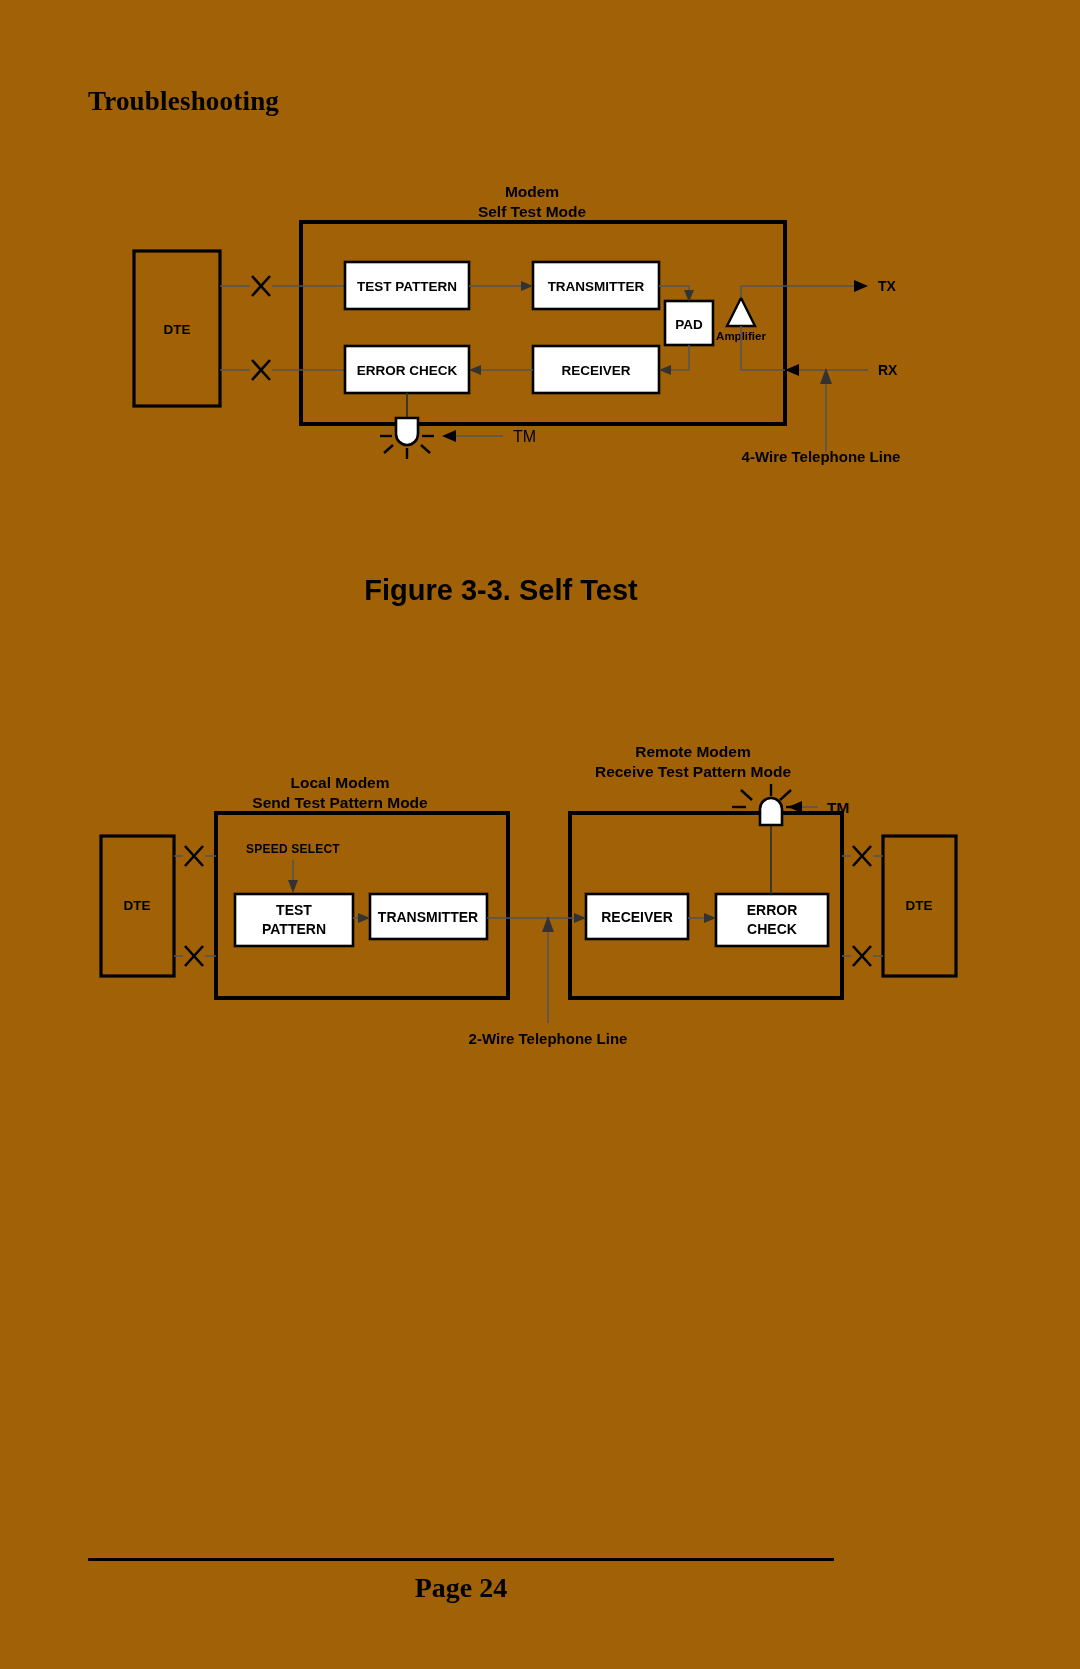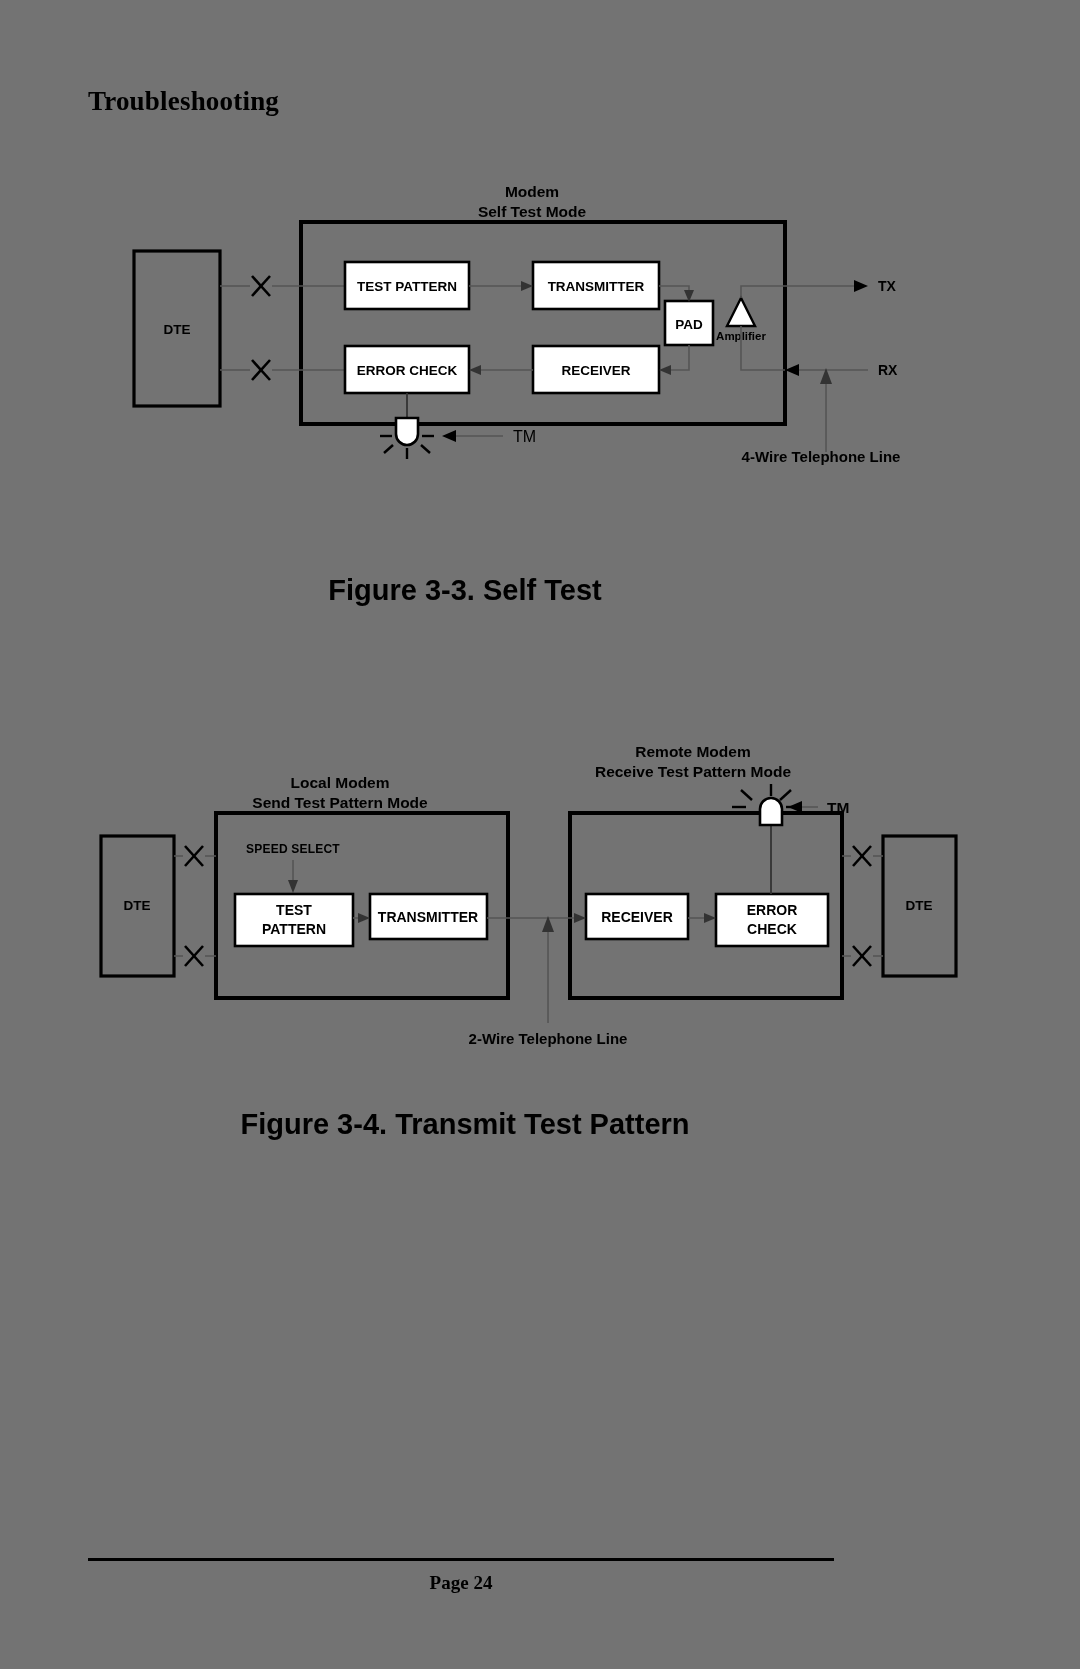--- a/index.html
+++ b/index.html
@@ -13,21 +13,21 @@
     height: 1669px;
     position: relative;
     font-family: "Liberation Sans", sans-serif;
     color: #000000;
     overflow: hidden;
   }
 
   .page {
     position: absolute;
     inset: 0;
-    background: #737373;
+    background: #a16207;
   }
 
   
   .section-title {
     position: absolute;
     left: 88px;
     top: 86px;
     font-family: "Liberation Serif", serif;
     font-weight: bold;
     font-size: 27px;
@@ -44,20 +44,21 @@
     display: block;
   }
   .figure-caption {
     position: absolute;
     font-family: "Liberation Sans", sans-serif;
     font-weight: bold;
     font-size: 29px;
     color: #000000;
     white-space: nowrap;
     text-align: center;
+    margin-left: 36px;
   }
   #fig33 { left: 0px; top: 160px; width: 872px; height: 340px; }
   #fig33-caption { left: 0px; top: 574px; width: 930px; }
   #fig34 { left: 0px; top: 728px; width: 1080px; height: 330px; }
   #fig34-caption { left: 0px; top: 1108px; width: 930px; }
 
   
   .footer-rule {
     position: absolute;
     left: 88px;
@@ -67,21 +68,21 @@
     border-top: 3px solid #000000;
   }
   .footer-page {
     position: absolute;
     left: 88px;
     top: 1572px;
     width: 746px;
     text-align: center;
     font-family: "Liberation Serif", serif;
     font-weight: bold;
-    font-size: 19px;
+    font-size: 28px;
     color: #000000;
   }
 
   
   svg text {
     font-family: "Liberation Sans", sans-serif;
     fill: #000000;
   }
   .t-blockbold   { font-size: 13.5px; font-weight: bold; }
   .t-blocklarge  { font-size: 14px;   font-weight: bold; }
@@ -323,18 +324,17 @@
         <line class="led-ray" x1="791" y1="62" x2="780" y2="72"></line>
         <line class="led-ray" x1="771" y1="56" x2="771" y2="68"></line>
       </g>
 
       <line class="wire" x1="818" y1="79" x2="800" y2="79"></line>
       <polygon points="788,79 802,73 802,85" fill="#000000"></polygon>
       <text class="t-tmbold" x="827" y="85">TM</text>
     </svg>
   </div>
 
-  <div class="figure-caption" id="fig34-caption">Figure 3-4. Transmit Test Pattern</div>
 
   <div class="footer-rule"></div>
   <div class="footer-page">Page 24</div>
 
 </div>
 
 </body></html>

